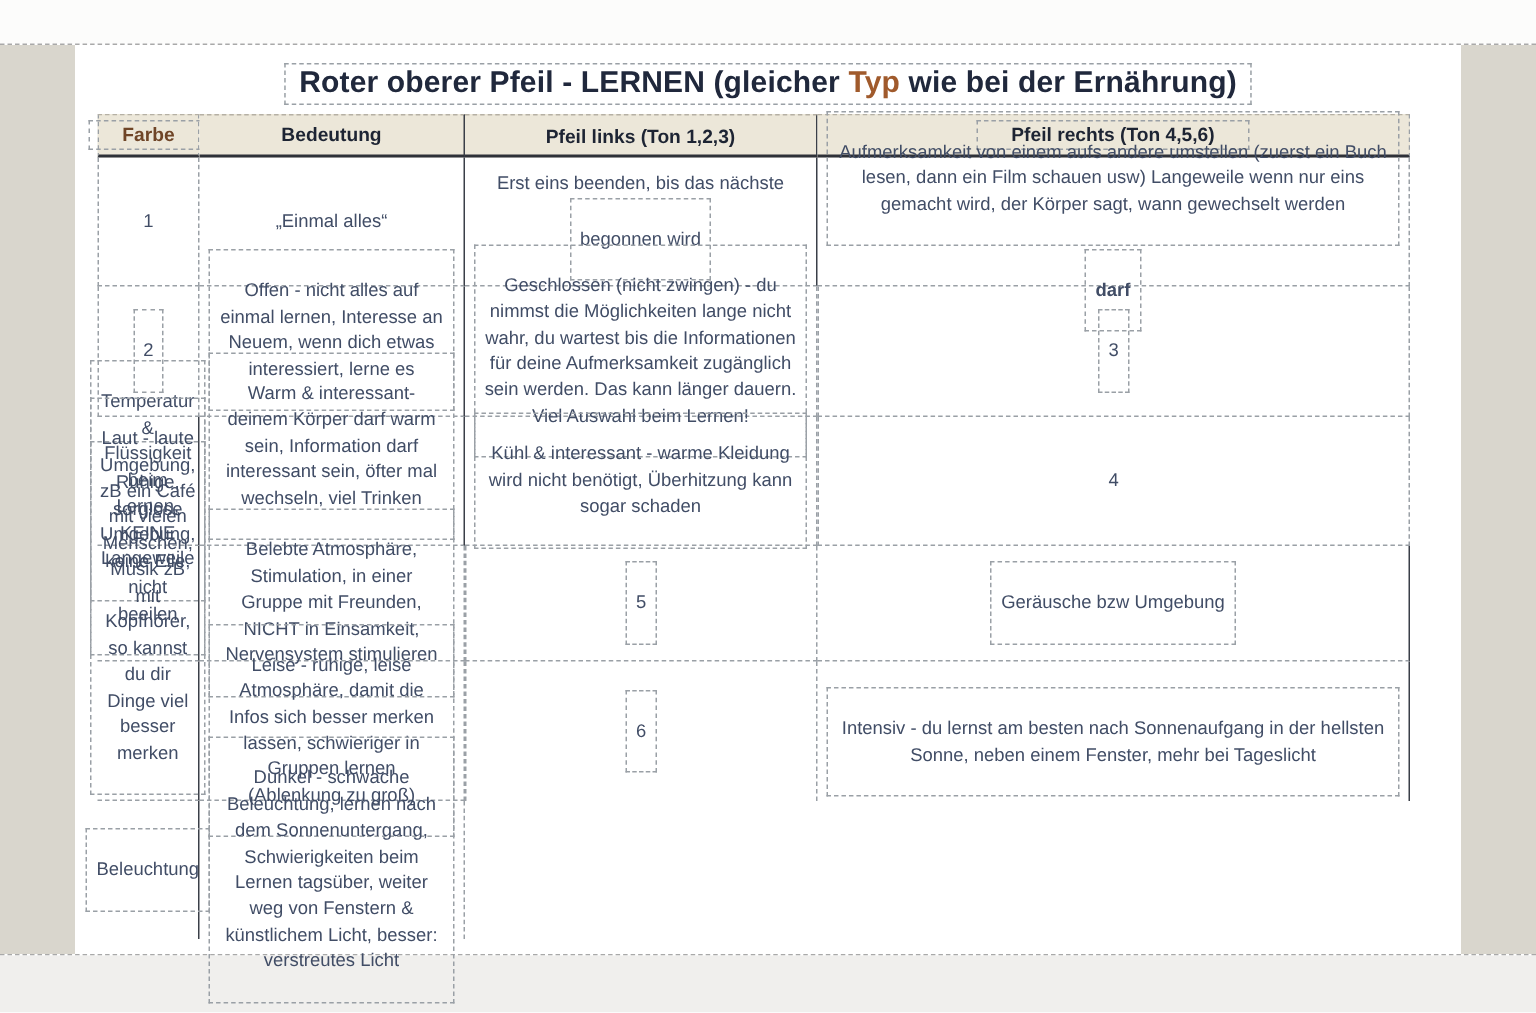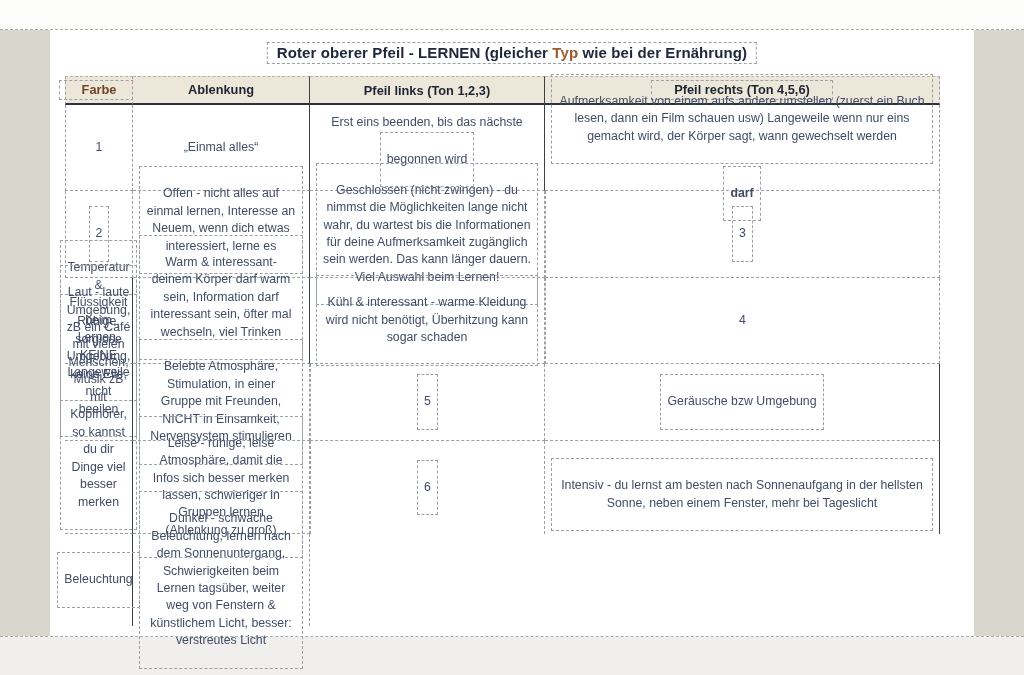--- a/index.html
+++ b/index.html
@@ -19,21 +19,21 @@
   .screen{position:relative;width:1024px;height:675px;overflow:hidden;background:#fff;}
   .top-band{height:29px;background:var(--band-top);}
   .mid{display:flex;height:608px;border-top:1px dashed #a9a9a9;border-bottom:1px dashed #a9a9a9;}
   .strip{width:50px;background:var(--strip);flex:none;}
   .page{width:924px;background:#ffffff;position:relative;flex:none;}
   .bottom-band{height:38px;background:var(--band-bottom);}
 
   .title-box{
     position:absolute;top:12px;left:50%;transform:translateX(-50%);
     border:1px dashed var(--dash);padding:1px 9px 2px;
-    font-weight:bold;font-size:15px;color:var(--text-dark);white-space:nowrap;letter-spacing:.1px;
+    font-weight:bold;font-size:20px;color:var(--text-dark);white-space:nowrap;letter-spacing:.1px;
   }
   .title-box .hl{color:var(--accent-orange);}
 
   .tbl{
     position:absolute;left:15px;top:46px;
     display:grid;
     grid-template-columns:68px 177px 235px 395px;
     grid-template-rows:29px 86px 87px 86px 77px 93px 92px;
   }
   .cell{
@@ -67,21 +67,21 @@
       <div class="title-box">
         <span>Roter oberer Pfeil - LERNEN (gleicher </span><span class="hl">Typ</span><span> wie bei der Ernährung)</span>
       </div>
 
       <div class="tbl">
 
         <div class="cell h c1">
             <span class="ocr farbe-label">Farbe</span>
           </div>
         <div class="cell h c2">
-            <span>Ablenkung</span>
+            <span>Bedeutung</span>
           </div>
         <div class="cell h c3">
             <span>Pfeil links (Ton 1,2,3)</span>
           </div>
         <div class="cell h c4">
             <span class="ocr">Pfeil rechts (Ton 4,5,6)</span>
           </div>
 
         <div class="cell c1">
             <span>1</span>

